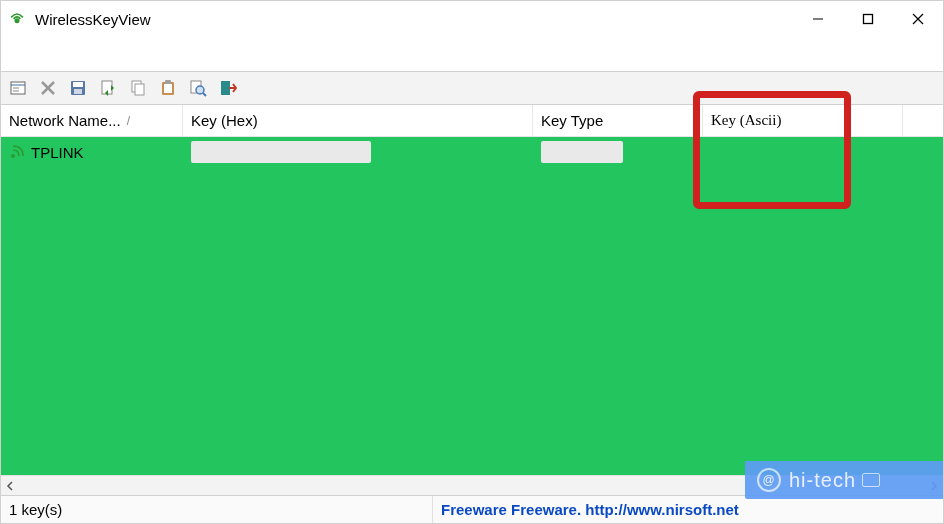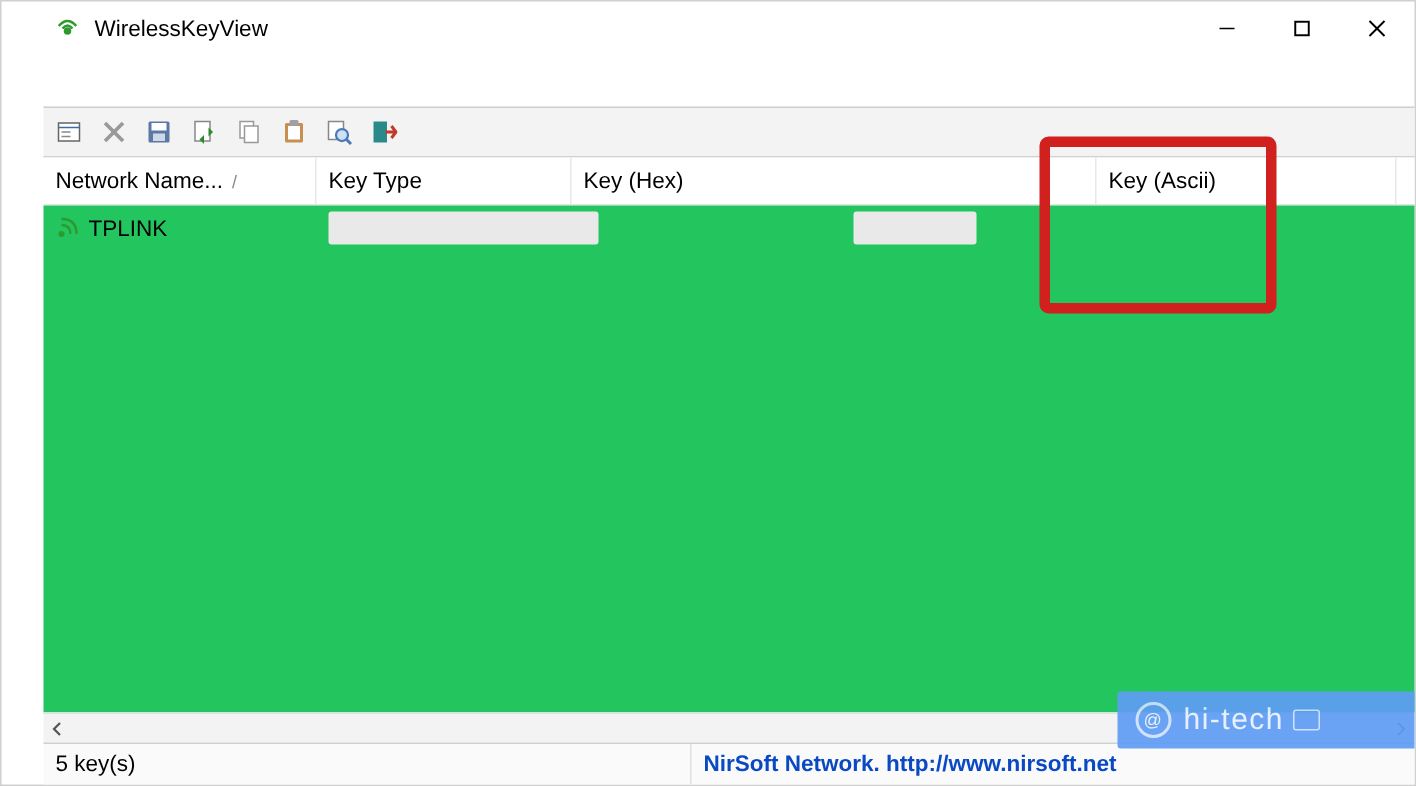--- a/index.html
+++ b/index.html
@@ -1,17 +1,17 @@
 <!DOCTYPE html>
 <html><head>
 <meta charset="utf-8">
 <style>
   * { box-sizing: border-box; }
   html, body { margin: 0; padding: 0; font-family: "Segoe UI", Tahoma, sans-serif; font-size: 15px; color: #000; background: #fff; }
-  .window { width: 944px; height: 524px; display: flex; flex-direction: column; border: 1px solid #d0d0d0; position: relative; padding-left: 28px; }
+  .window { width: 944px; height: 524px; display: flex; flex-direction: column; border: 1px solid #d0d0d0; position: relative; }
 
   
   .titlebar { height: 36px; display: flex; align-items: center; padding: 0 0 0 6px; border-bottom: none; }
   .app-icon { width: 20px; height: 20px; margin-right: 8px; }
   .title { flex: 0 0 auto; font-size: 15px; }
   .title-spacer { flex: 1; }
   .winbtn { width: 50px; height: 32px; display: inline-flex; align-items: center; justify-content: center; cursor: default; }
 
   
   .menusp { height: 34px; }
@@ -20,21 +20,21 @@
   .toolbar { height: 34px; border-top: 1px solid #d0d0d0; border-bottom: 1px solid #d0d0d0; background: #f3f3f3; display: flex; align-items: center; padding: 0 4px; gap: 4px; }
   .tbtn { width: 26px; height: 26px; display: inline-flex; align-items: center; justify-content: center; cursor: default; }
 
   
   .lv-header { height: 32px; display: flex; align-items: center; border-bottom: 1px solid #e5e5e5; background: #fff; }
   .col { padding: 0 8px; border-right: 1px solid #e8e8e8; height: 100%; display: flex; align-items: center; white-space: nowrap; overflow: hidden; }
   .col.sortable { cursor: default; }
   .c0 { width: 182px; text-align: right; }
   .c1 { width: 170px; }
   .c2 { width: 350px; }
-  .c3 { width: 200px; }
+  .c3 { width: 200px; font-family: Liberation Serif, serif; }
   .sort-ind { margin-left: 6px; font-size: 12px; color: #888; }
 
   
   .lv-body { flex: 1; overflow: auto; background: #22c55e; }
   .row { height: 30px; display: flex; align-items: center; }
   .cell { padding: 0 8px; height: 100%; display: flex; align-items: center; overflow: hidden; }
   .netname .wifi-icon { width: 16px; height: 16px; margin-right: 6px; }
   .blurcell { background: #e9e9e9; height: 22px; border-radius: 2px; }
   .blurcell.hex { width: 180px; }
   .blurcell.asc { width: 82px; }
@@ -147,25 +147,25 @@
           <path d="M10 9 L17 9 M14 5 L17 9 L14 13" stroke="#c0392b" stroke-width="2" fill="none"></path>
         </svg>
     </span>
   </div>
 
   <div class="lv-header">
     <div class="col c0 sortable">
       <span>Network Name...</span>
       <span class="sort-ind">/</span>
     </div>
+    <div class="col c2 sortable">
+      <span>Key (Hex)</span>
+    </div>
     <div class="col c1 sortable">
       <span>Key Type</span>
-    </div>
-    <div class="col c2 sortable">
-      <span>Key (Hex)</span>
     </div>
     <div class="col c3 sortable">
       <span>Key (Ascii)</span>
     </div>
   </div>
 
   <div class="lv-body">
     <div class="row">
       <div class="cell c0 netname">
         <span class="wifi-icon">
@@ -194,22 +194,22 @@
     </span>
     <span class="track"></span>
     <span class="arrow">
       <svg width="10" height="10">
           <path d="M3 1 L7 5 L3 9" stroke="#555" stroke-width="1.5" fill="none"></path>
         </svg>
     </span>
   </div>
 
   <div class="statusbar">
-    <div class="status-left">5 key(s)</div>
-    <div class="status-right">NirSoft Network.  http://www.nirsoft.net</div>
+    <div class="status-left">1 key(s)</div>
+    <div class="status-right">Freeware Freeware.  http://www.nirsoft.net</div>
   </div>
 
   <div class="highlight-box" style="left:692px; top:90px; width:158px; height:118px;"></div>
 
   <div class="watermark">
     <span class="ring">@</span>
     <span>hi-tech</span>
     <span class="mail"></span>
   </div>
 

